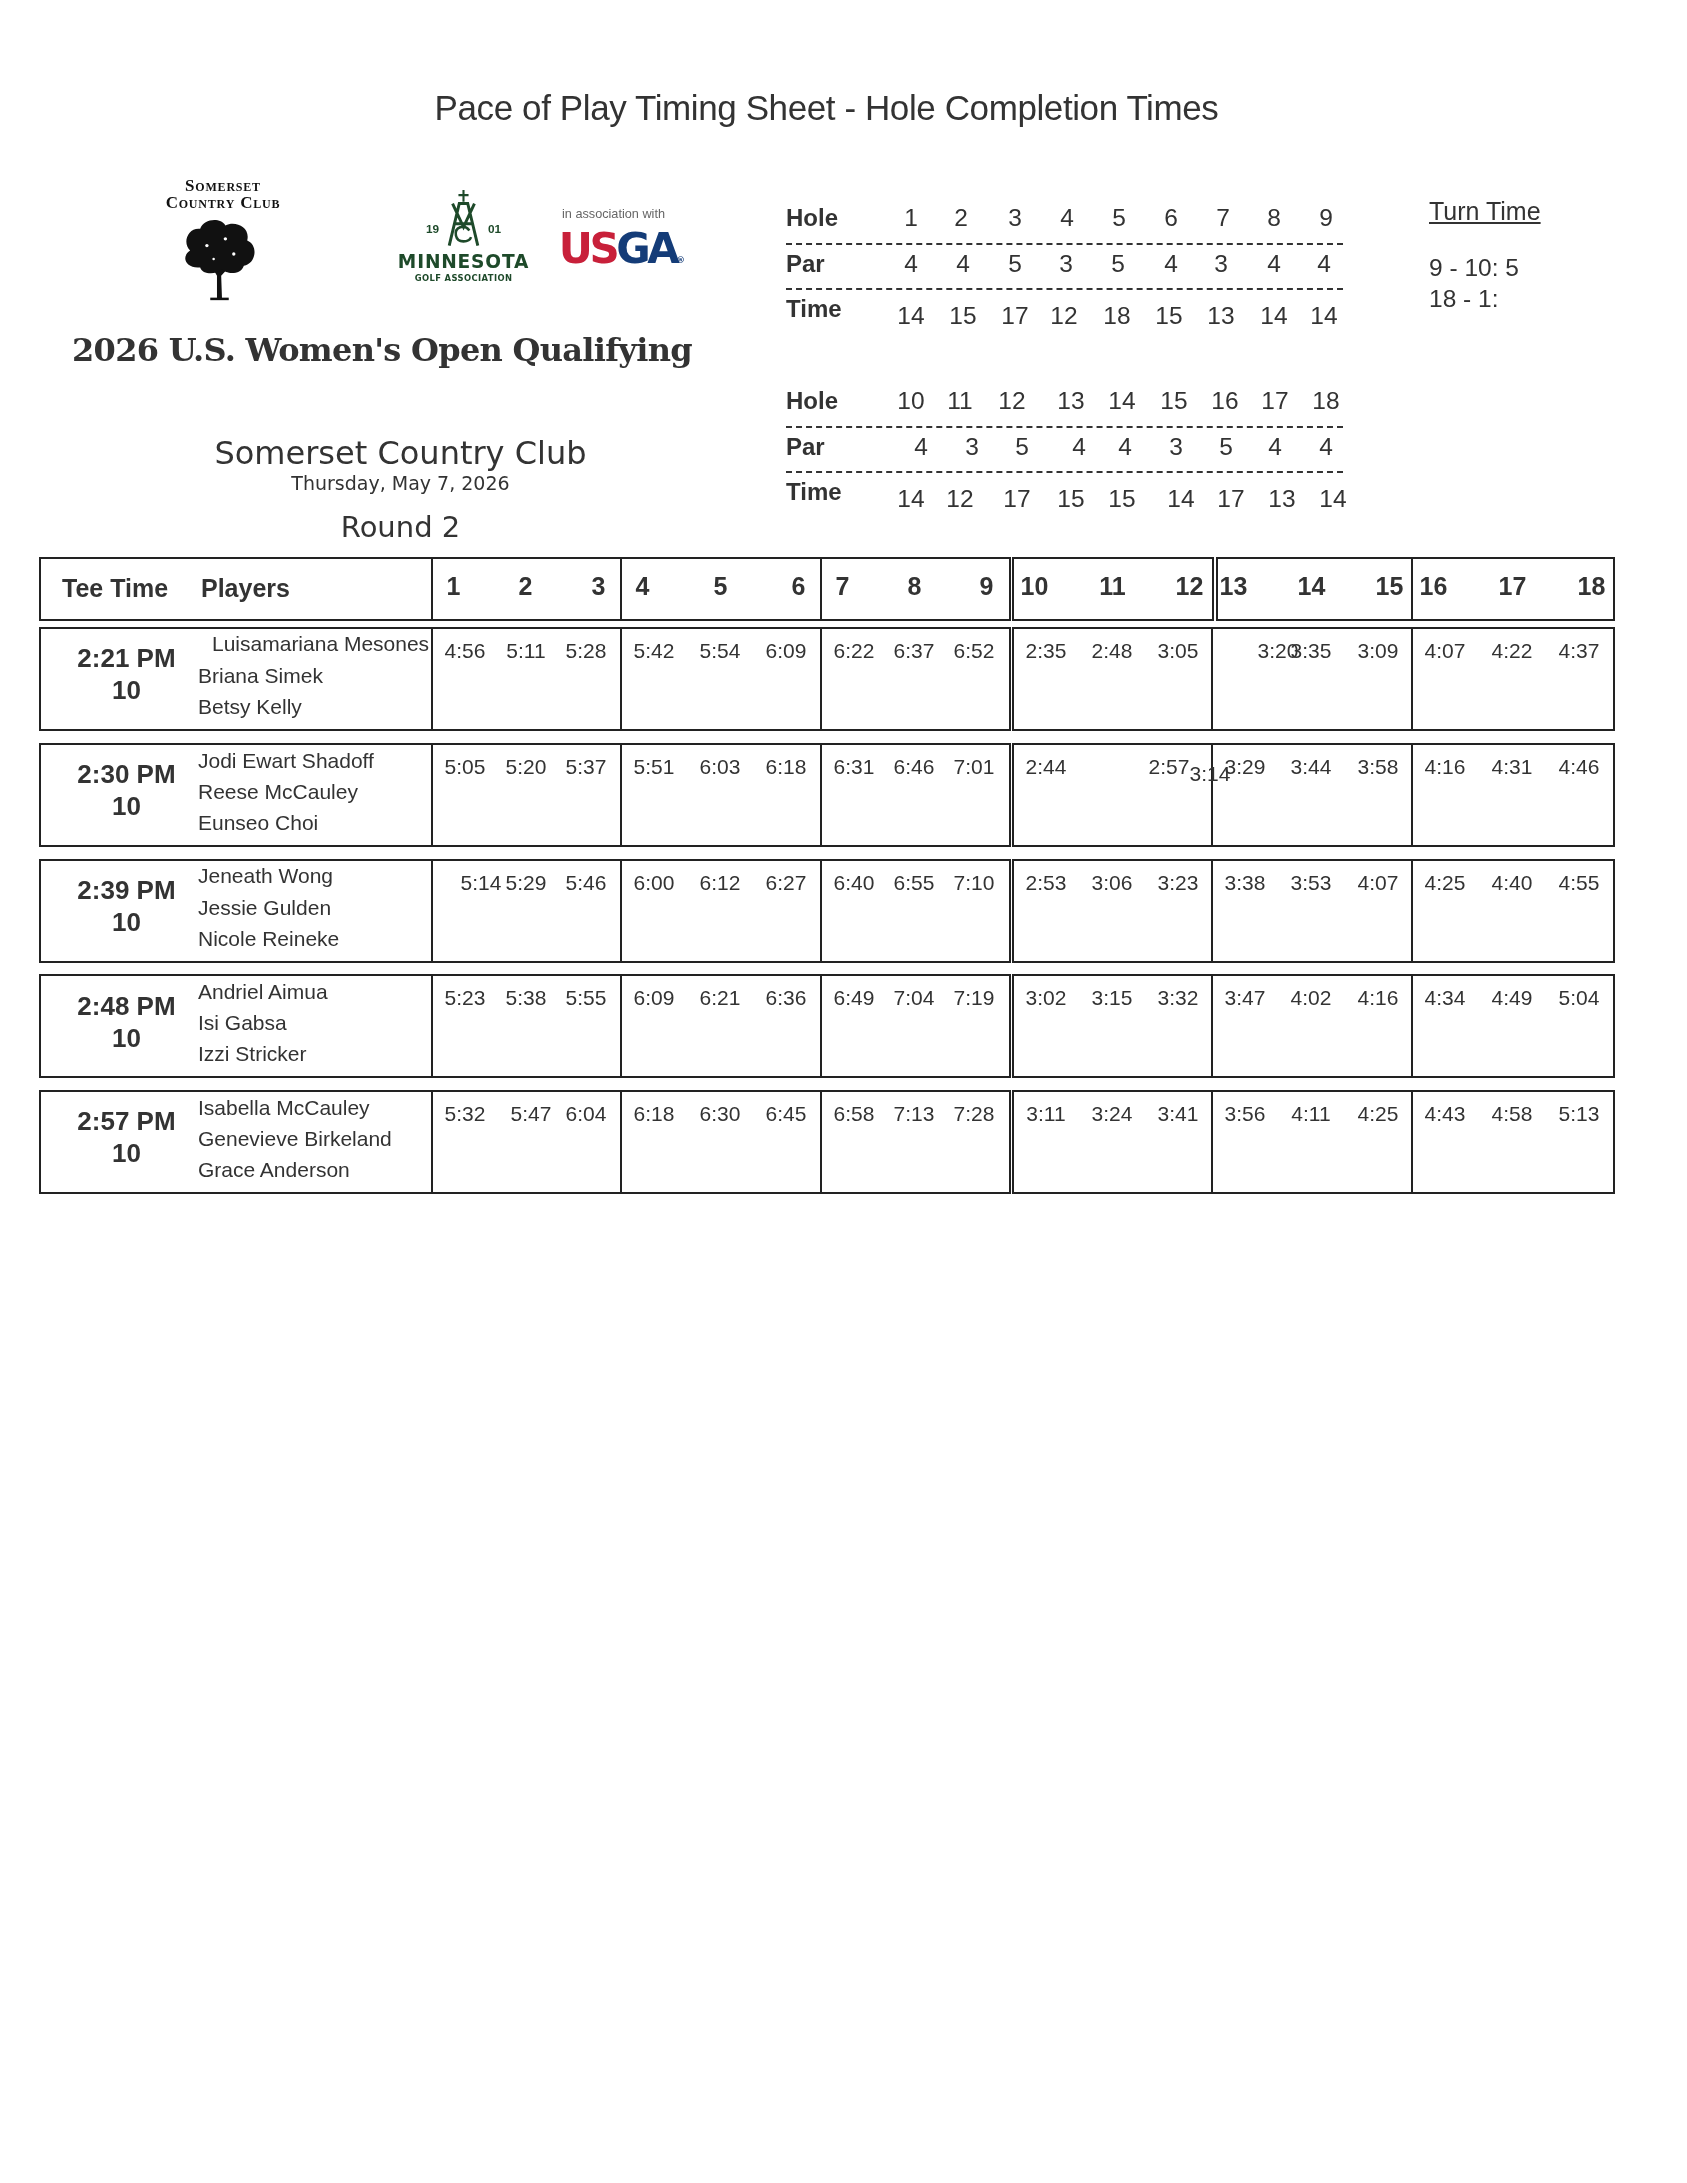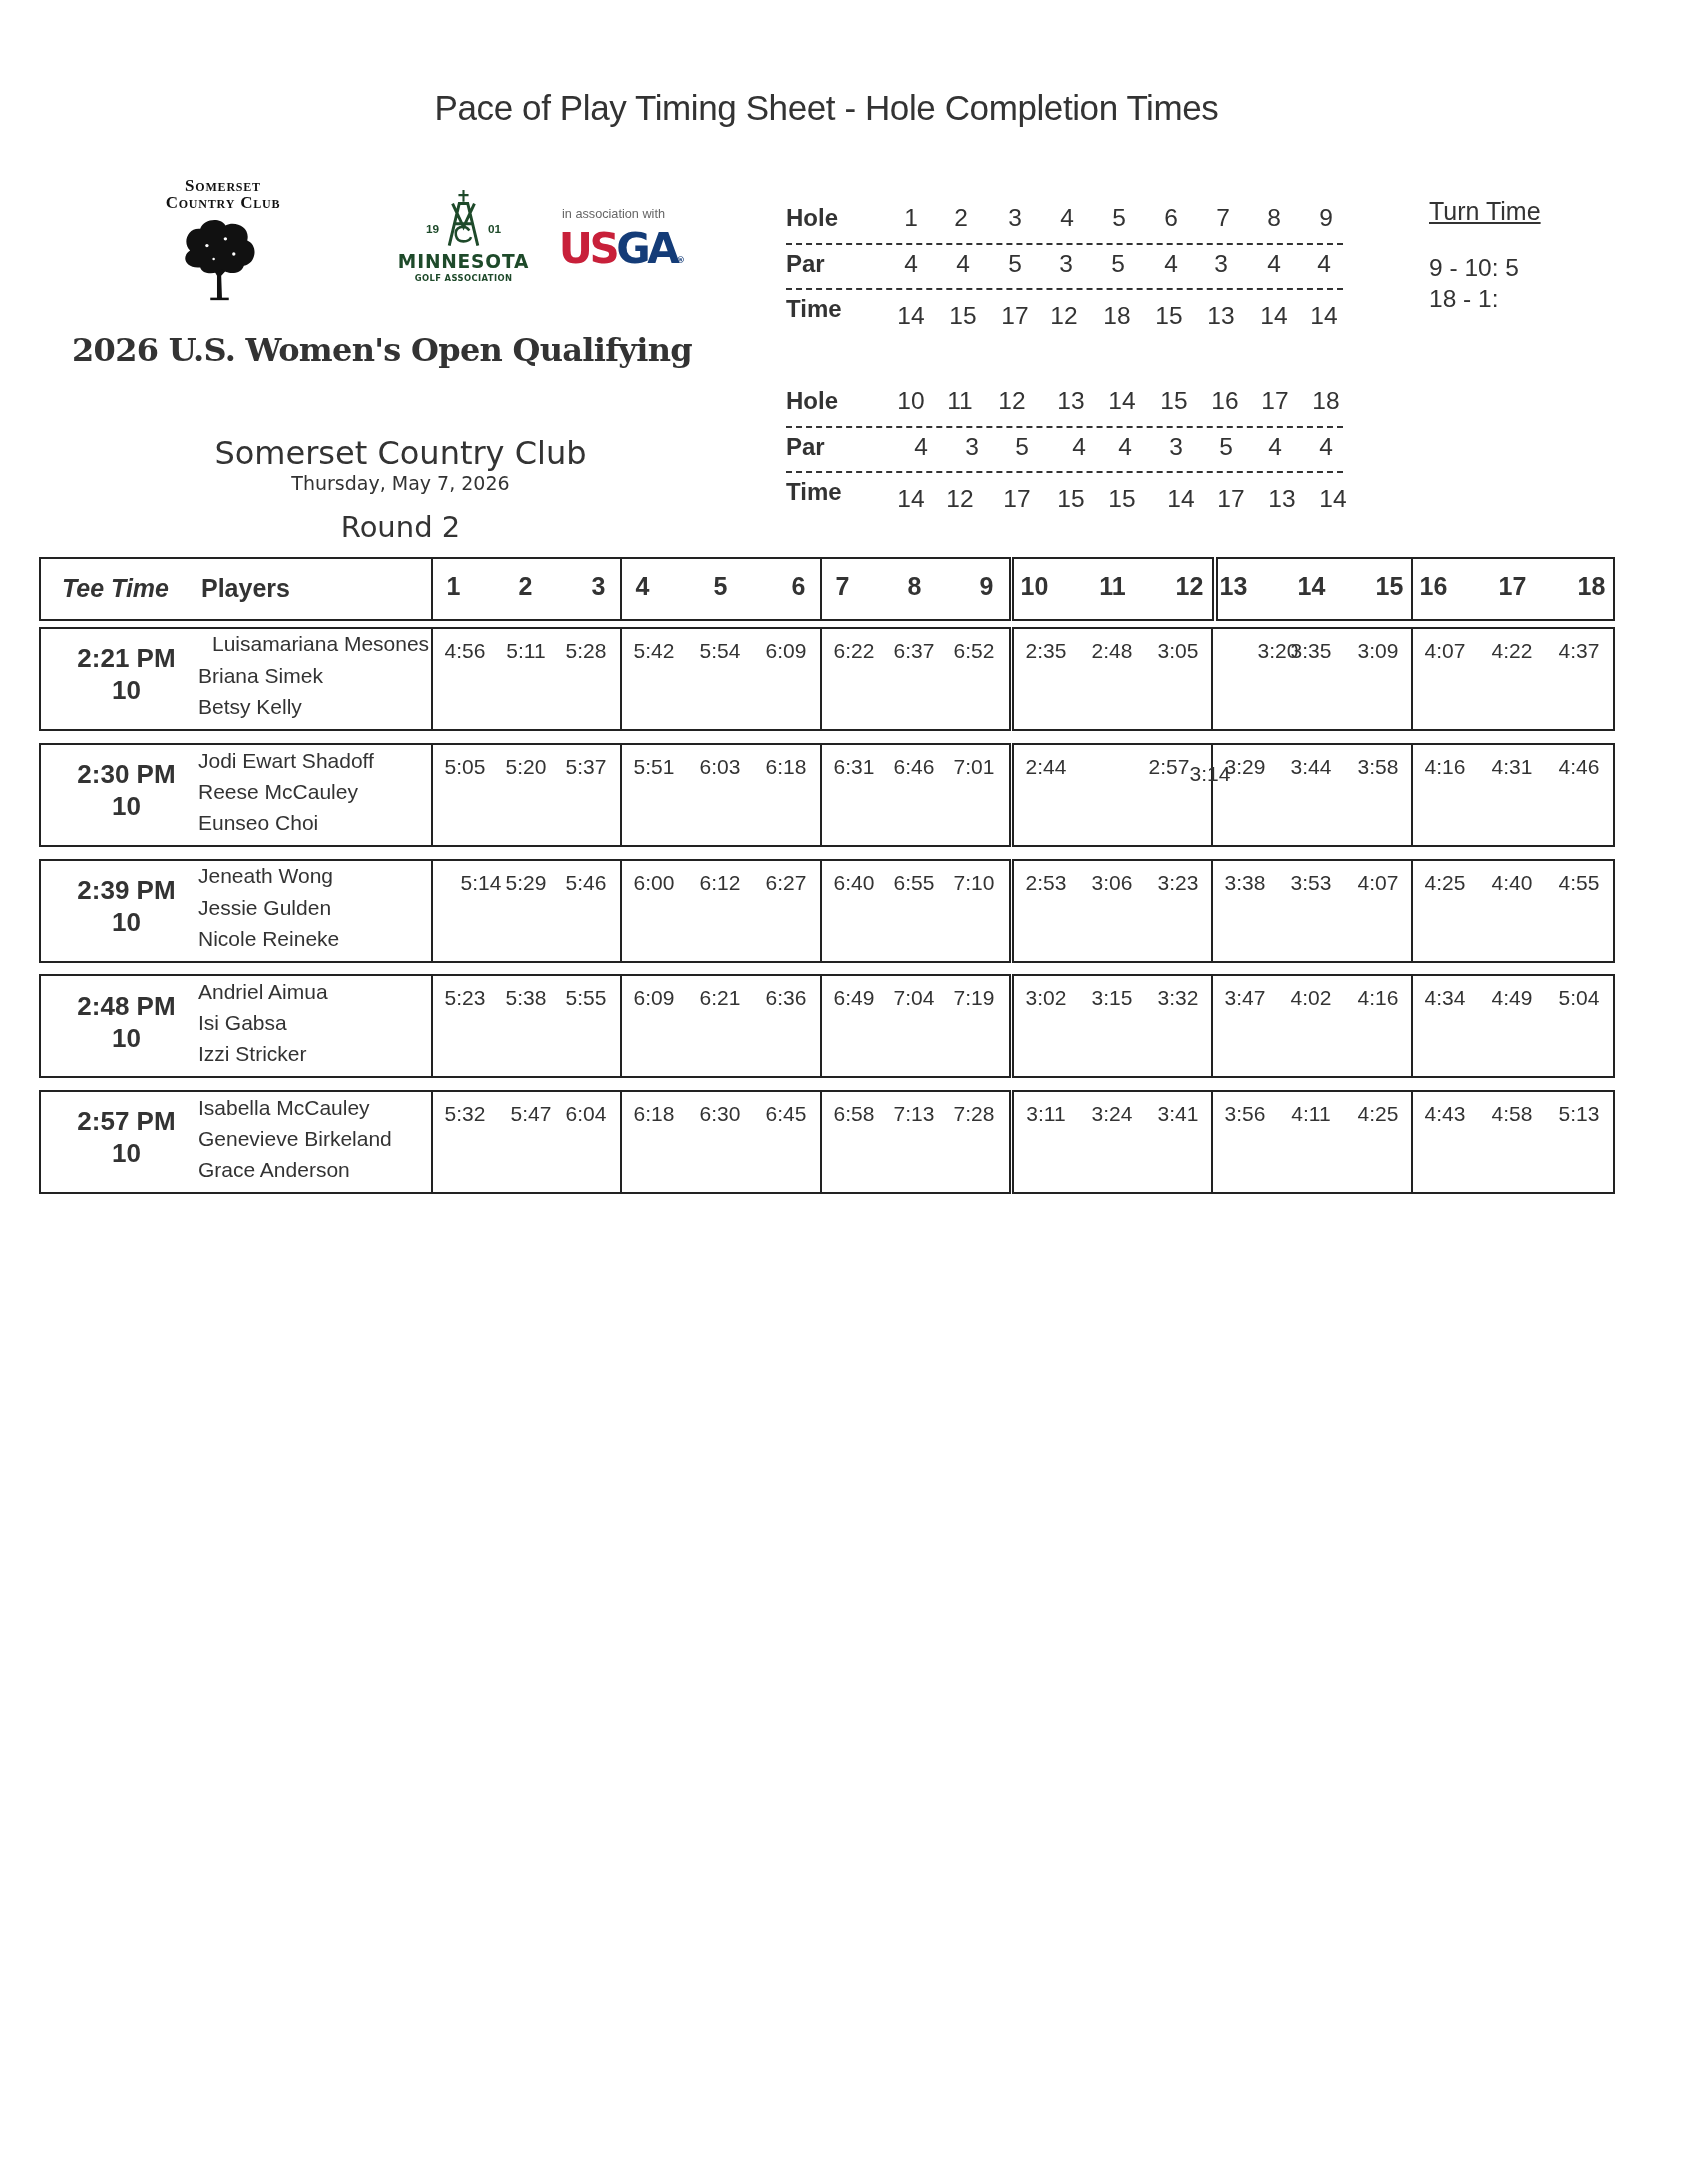--- a/index.html
+++ b/index.html
@@ -182,21 +182,21 @@
 </div>
 
 <div id="grid">
     <div class="box" style="left:39px;top:557px;width:395px;height:64px;"></div>
     <div class="box" style="left:431px;top:557px;width:192px;height:64px;"></div>
     <div class="box" style="left:620px;top:557px;width:202px;height:64px;"></div>
     <div class="box" style="left:820px;top:557px;width:191px;height:64px;"></div>
     <div class="box" style="left:1012px;top:557px;width:202px;height:64px;"></div>
     <div class="box" style="left:1216px;top:557px;width:197px;height:64px;"></div>
     <div class="box" style="left:1411px;top:557px;width:204px;height:64px;"></div>
-    <span class="hdr-text" style="left:62px;top:574px;font-style:italic;">Tee Time</span>
+    <span class="hdr-text" style="left:62px;top:574px;">Tee Time</span>
     <span class="hdr-text" style="left:201px;top:574px;">Players</span>
     <span class="num hdr-text" style="left:428px;top:572px;">1</span>
     <span class="num hdr-text" style="left:500px;top:572px;">2</span>
     <span class="num hdr-text" style="left:573px;top:572px;">3</span>
     <span class="num hdr-text" style="left:617px;top:572px;">4</span>
     <span class="num hdr-text" style="left:695px;top:572px;">5</span>
     <span class="num hdr-text" style="left:773px;top:572px;">6</span>
     <span class="num hdr-text" style="left:817px;top:572px;">7</span>
     <span class="num hdr-text" style="left:889px;top:572px;">8</span>
     <span class="num hdr-text" style="left:961px;top:572px;">9</span>

